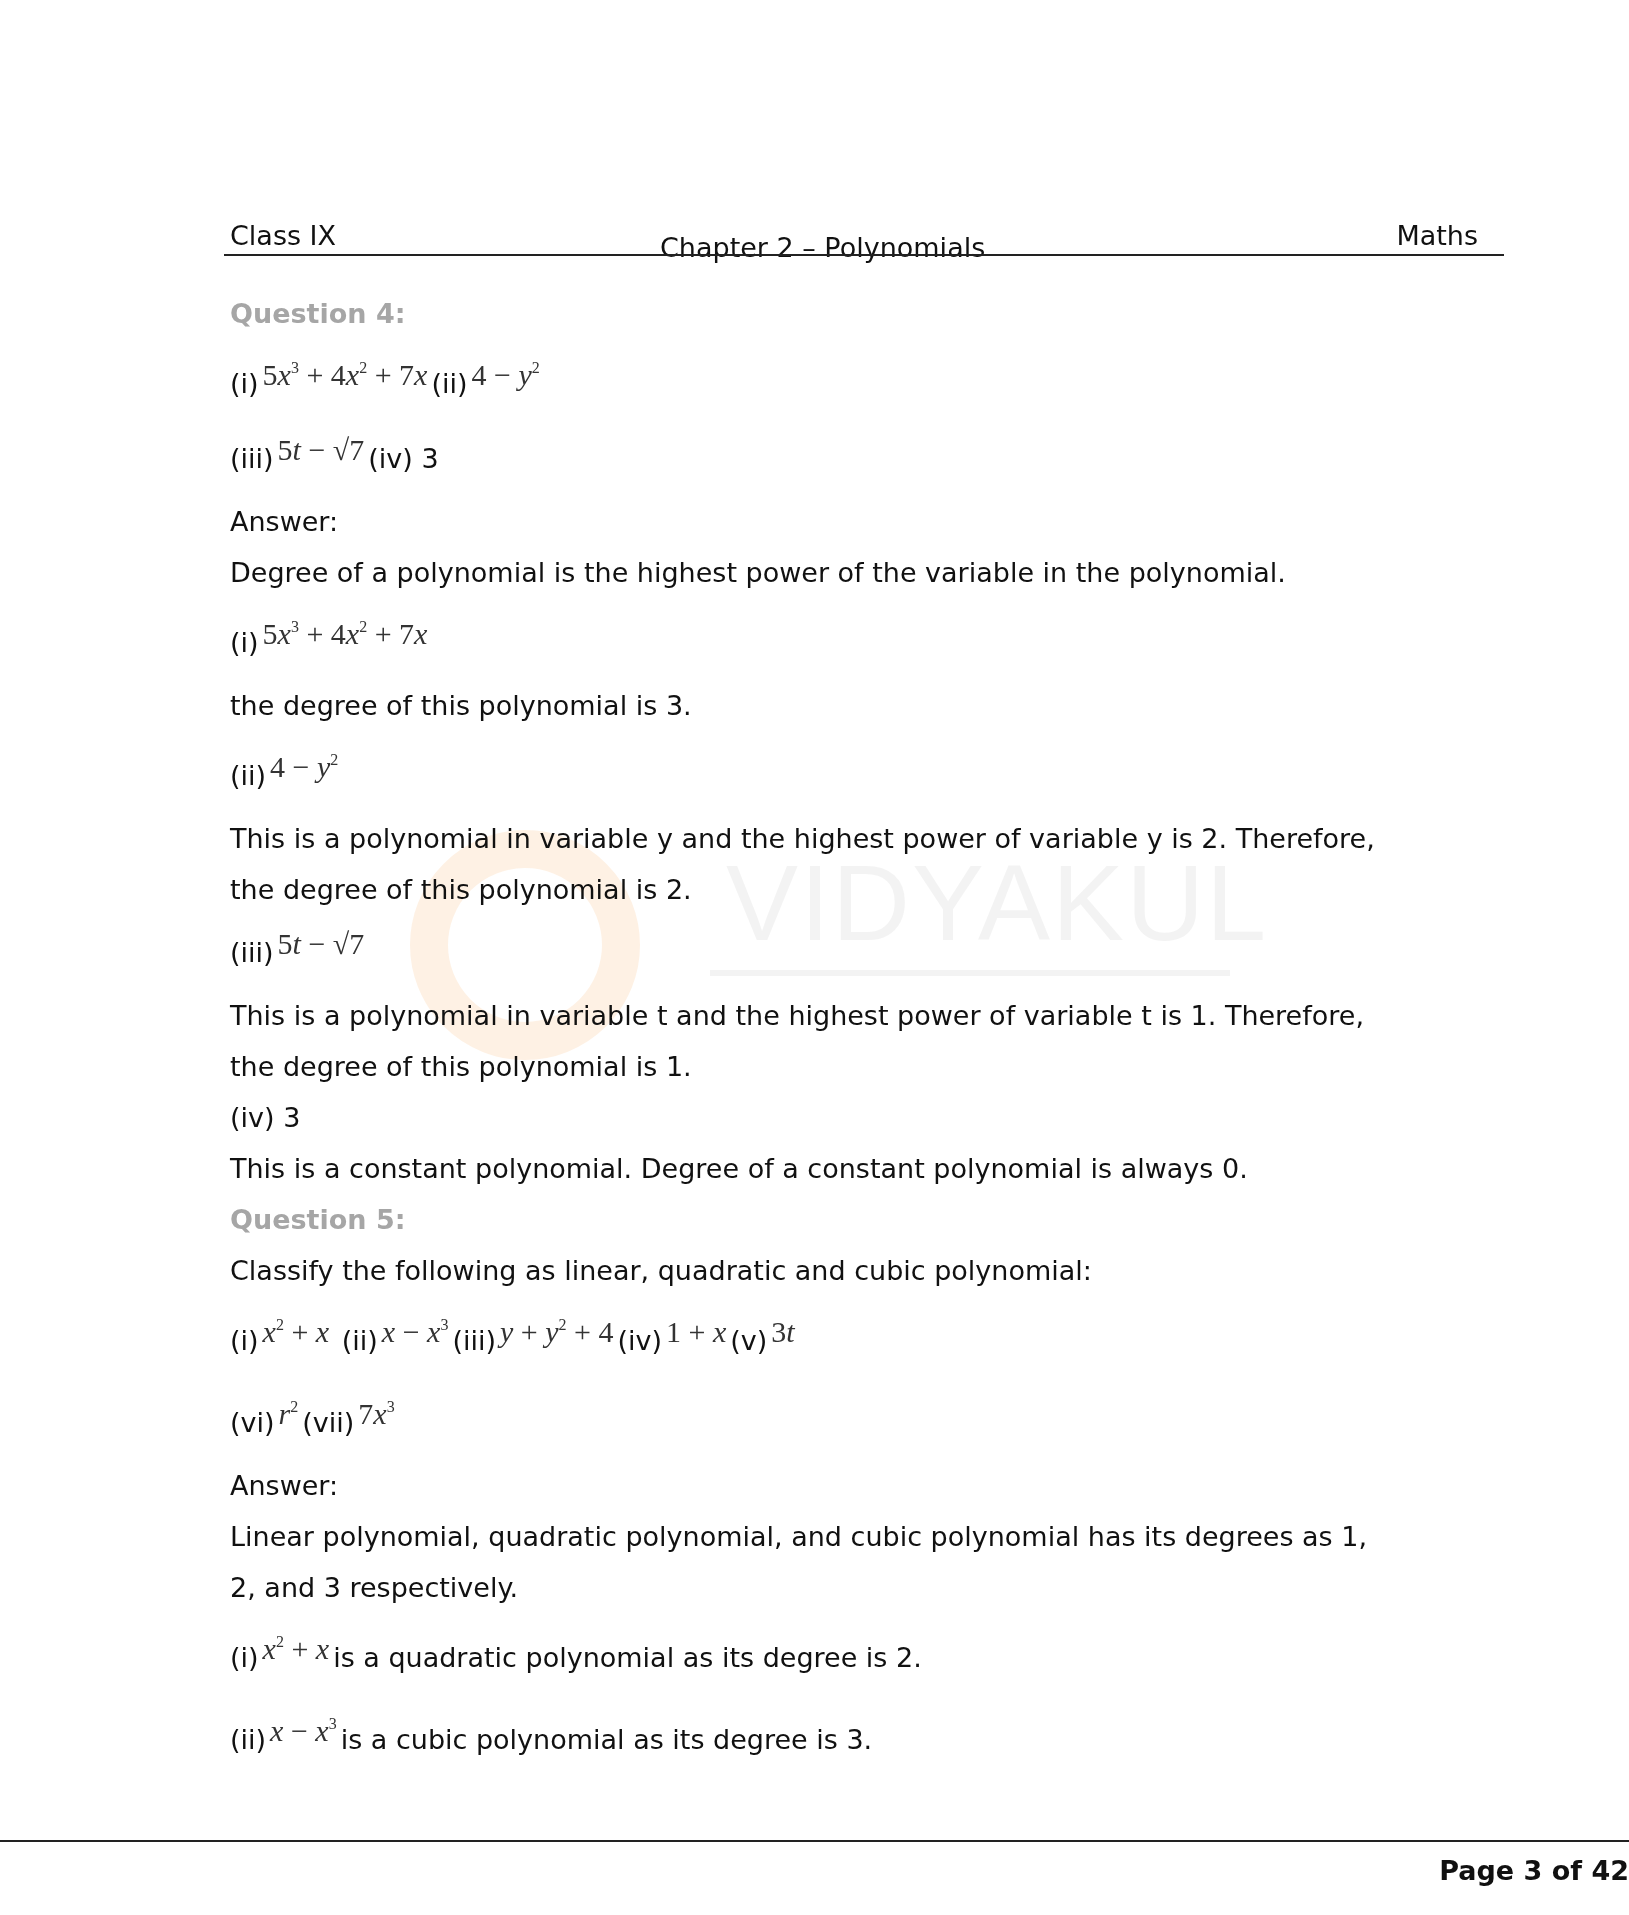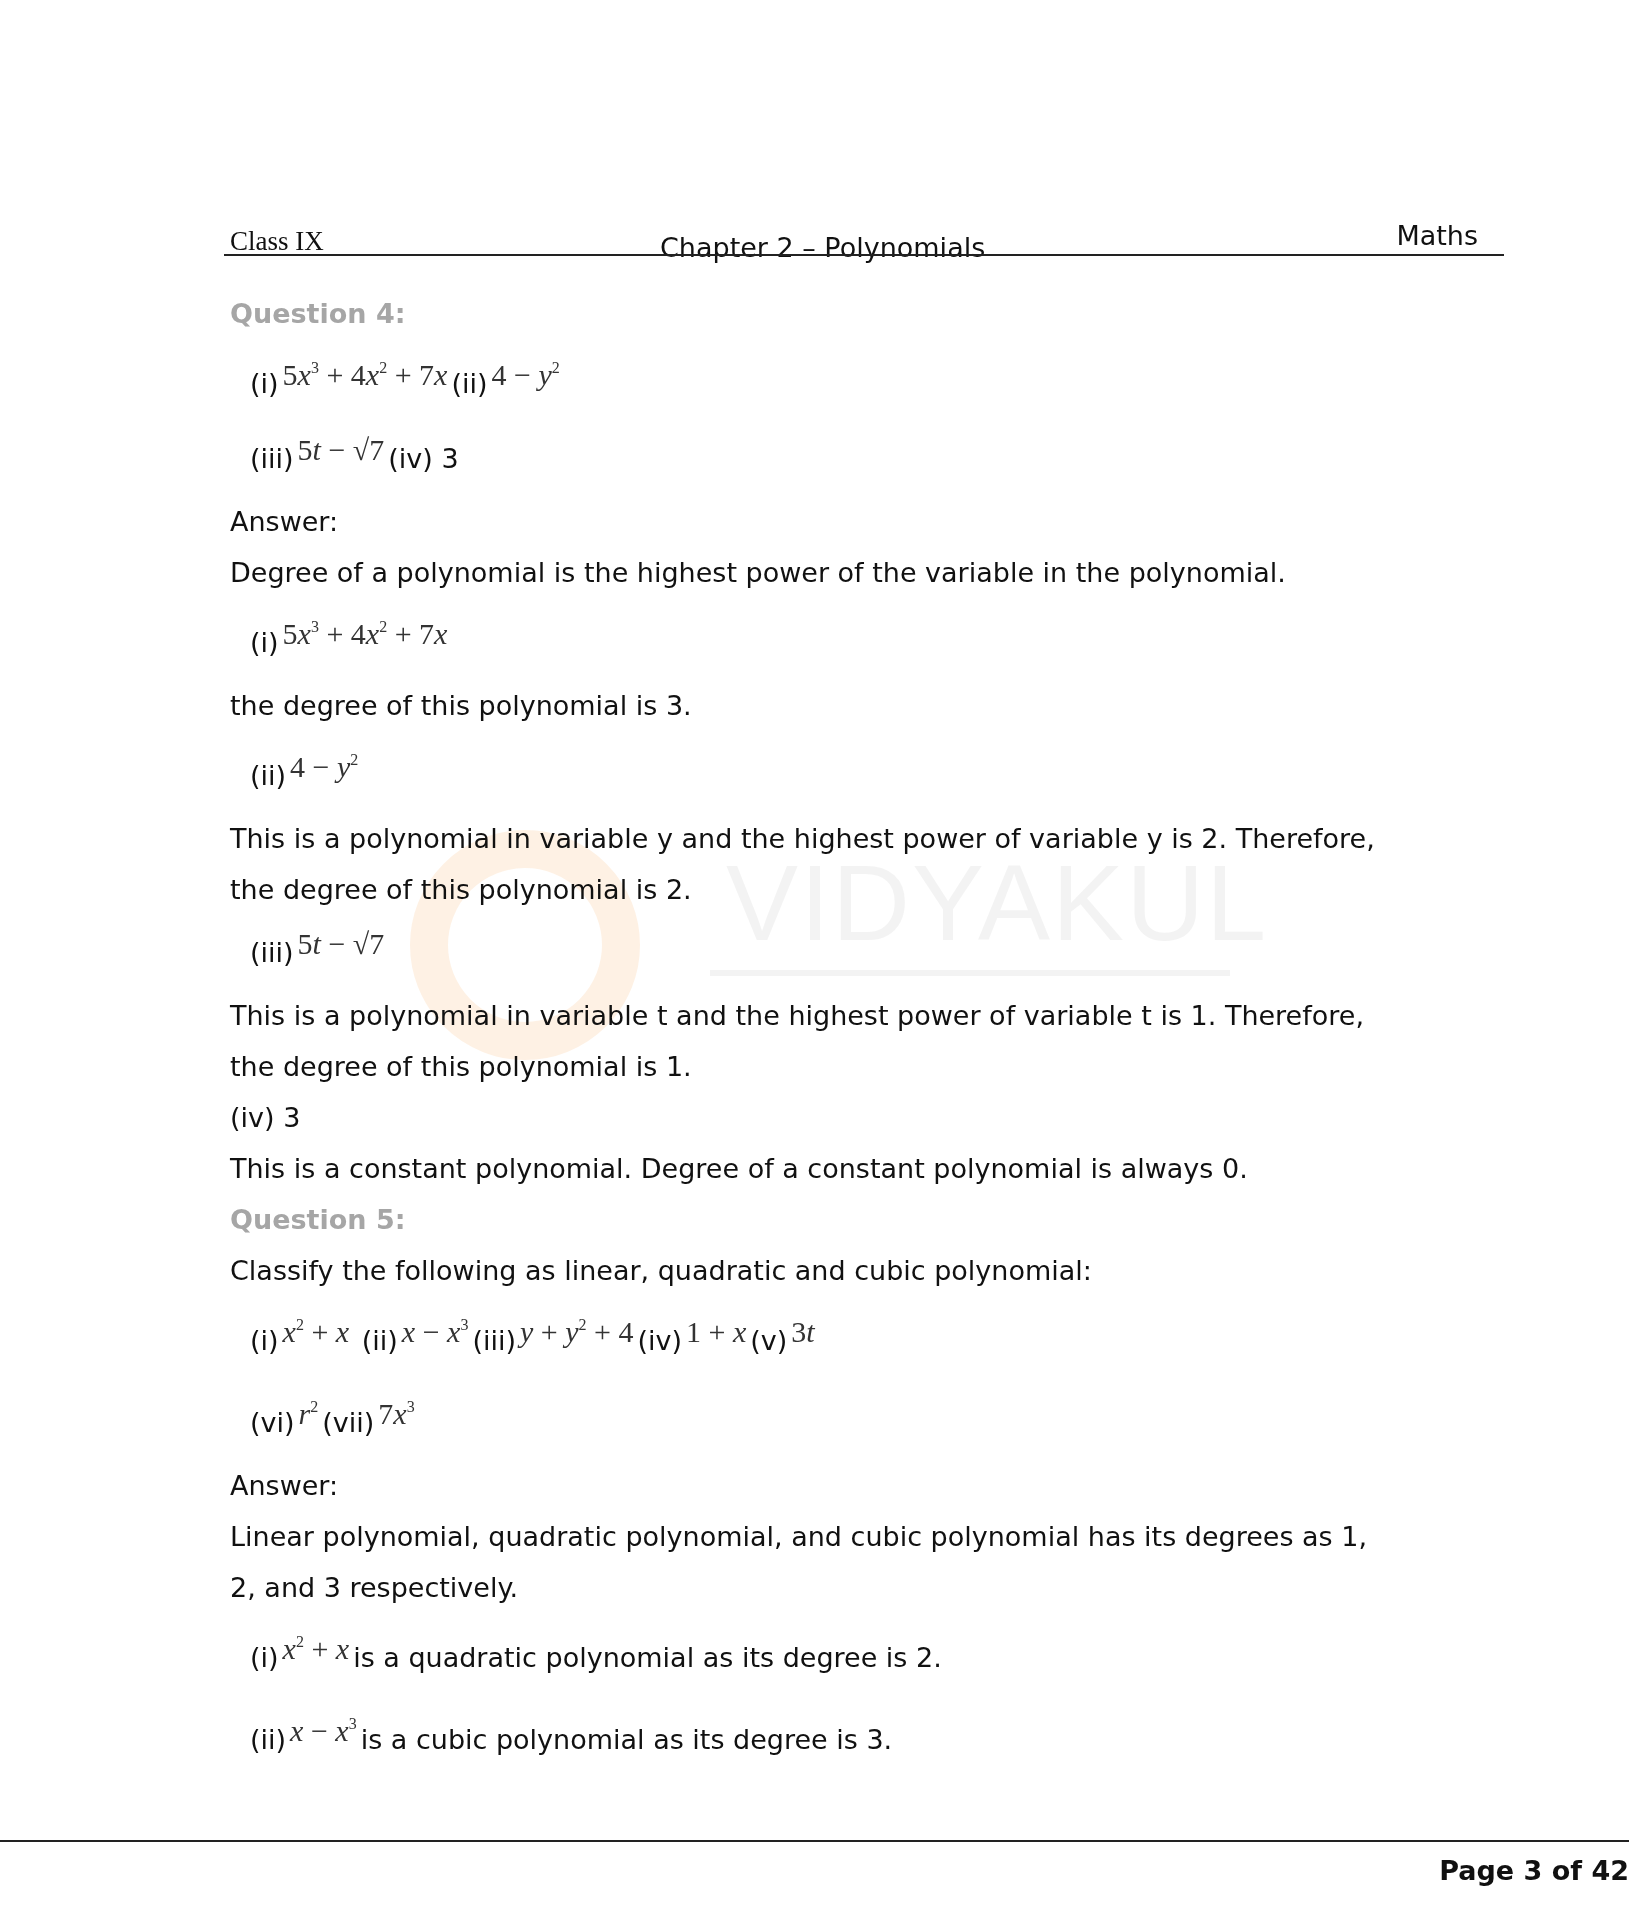--- a/index.html
+++ b/index.html
@@ -1,30 +1,30 @@
 <!DOCTYPE html>
 <html><head>
 <meta charset="utf-8">
 <style>
   html, body { margin: 0; padding: 0; background: #ffffff; }
   body { width: 1629px; height: 1915px; position: relative; overflow: hidden;
          font-family: "DejaVu Sans", sans-serif; color: #111; }
   .header { position: absolute; left: 224px; top: 220px; width: 1280px; height: 36px;
             font-size: 27px; color: #111; }
-  .header .left { position: absolute; left: 6px; top: 6px; font-family: Liberation Serif, serif; }
+  .header .left { position: absolute; left: 6px; top: 0; }
   .header .center { position: absolute; left: 436px; top: 12px; }
   .header .right { position: absolute; right: 26px; top: 0; }
   .header-rule { position: absolute; left: 224px; top: 254px; width: 1280px; height: 2px; background: #222; }
   .content { position: absolute; left: 230px; top: 288px; width: 1200px; }
   .line { font-size: 27px; line-height: 51px; white-space: nowrap; }
   .qhead { font-weight: bold; color: #a6a6a6; }
   .math { font-family: "Liberation Serif", serif; font-size: 30px; color: #333; position: relative; top: -8px; margin: 0 4px; }
   .math sup { font-size: 16px; vertical-align: 12px; }
   .math i { font-style: italic; }
-  .tall { line-height: 74px; margin-left: 20px; }
+  .tall { line-height: 74px; }
   .footer-rule { position: absolute; left: 0; top: 1840px; width: 1629px; height: 2px; background: #222; }
   .footer { position: absolute; left: 0; top: 1855px; width: 1629px; text-align: right;
             font-size: 27px; font-weight: bold; color: #111; }
   .watermark { position: absolute; left: 410px; top: 820px; width: 820px; height: 260px; pointer-events: none; }
   .wm-gear { position: absolute; left: 0; top: 10px; width: 230px; height: 230px; border-radius: 50%;
              border: 38px solid rgba(250,170,90,0.16); box-sizing: border-box; }
   .wm-text { position: absolute; left: 316px; top: 20px; font-size: 108px; color: rgba(160,160,160,0.13);
              font-family: "Liberation Sans", sans-serif; letter-spacing: 2px; }
   .wm-bar { position: absolute; left: 300px; top: 150px; width: 520px; height: 6px; background: rgba(160,160,160,0.12); }
   .wm-sub { position: absolute; left: 355px; top: 172px; font-size: 34px; color: rgba(160,160,160,0.25);

